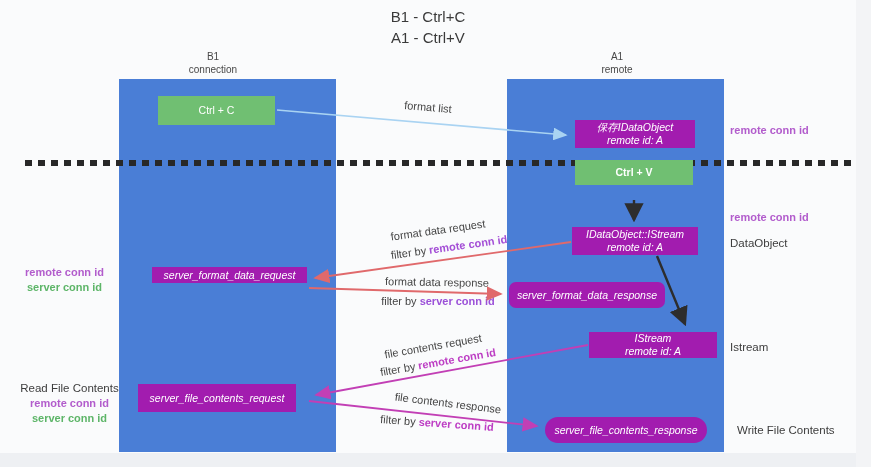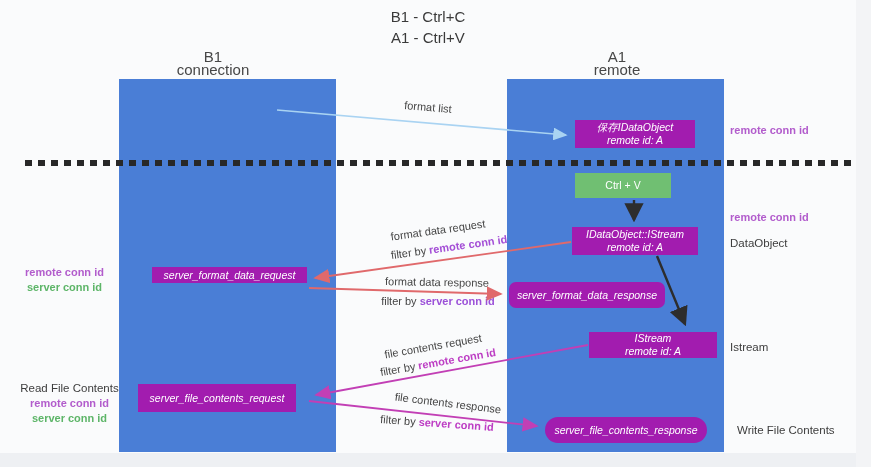--- a/index.html
+++ b/index.html
@@ -5,40 +5,40 @@
   * { margin:0; padding:0; box-sizing:border-box; }
   html,body { width:871px; height:467px; }
   body { font-family:"Liberation Sans","DejaVu Sans",sans-serif; background:#fafbfc; }
   .canvas { position:relative; width:871px; height:467px; overflow:hidden; background:#fafbfc;padding-left:26px; }
   .bottom-strip { position:absolute; left:0; top:453px; width:871px; height:14px; background:#eef0f3; }
   .right-strip { position:absolute; left:856px; top:0; width:15px; height:467px; background:#f3f4f6; }
 
   .title { position:absolute; left:328px; top:6px; width:200px; text-align:center;
            font-size:15px; color:#3a3a3a; line-height:21px; }
 
-  .col-header { position:absolute; width:120px; text-align:center; font-size:15px;
+  .col-header { position:absolute; width:120px; text-align:center; font-size:10px;
                 color:#474747; line-height:13px; top:50px; }
   .col-header.left { left:153px; }
   .col-header.right { left:557px; }
 
   .column { position:absolute; top:79px; width:217px; height:373px; background:#4a7ed6; }
   .column.left { left:119px; }
   .column.right { left:507px; }
 
   .dashed-line { position:absolute; left:25px; top:160px; width:827px; height:6px;
                  background:repeating-linear-gradient(90deg,#282828 0 7px,transparent 7px 13px); }
 
   .node { position:absolute; color:#fff; text-align:center; font-size:10.5px;
           display:flex; flex-direction:column; justify-content:center; line-height:13px; }
   .node.green { background:#70bf72; }
   .node.orange { background:#a21caf;font-style:italic; }
 
   .n-ctrl-c { left:158px; top:96px; width:117px; height:29px; }
   .n-save   { left:575px; top:120px; width:120px; height:28px; }
-  .n-ctrl-v { left:575px; top:173px; width:96px; height:25px; }
+  .n-ctrl-v { left:575px; top:160px; width:118px; height:25px;font-weight:bold; }
   .n-getdata{ left:572px; top:227px; width:126px; height:28px; }
   .n-freq   { left:152px; top:267px; width:155px; height:16px; }
   .n-fresp  { left:509px; top:282px; width:156px; height:26px;border-radius:7px; }
   .n-istream{ left:589px; top:332px; width:128px; height:26px; }
   .n-creq   { left:138px; top:384px; width:158px; height:28px; }
   .n-cresp  { left:545px; top:417px; width:162px; height:26px;border-radius:13px; }
 
   .edge-label { position:absolute; font-size:11px; color:#454545; white-space:nowrap;
                 transform-origin:center; }
   .edge-label .key { font-weight:bold; margin-left:3px; }
@@ -77,20 +77,23 @@
   <div class="col-header right">
     <div>A1</div>
     <div>remote</div>
   </div>
 
   <div class="column left"></div>
   <div class="column right"></div>
 
   <div class="dashed-line"></div>
 
+  <div class="node green n-ctrl-c">
+    <span>Ctrl + C</span>
+  </div>
   <div class="node orange n-save">
     <span>保存IDataObject</span>
     <span>remote id: A</span>
   </div>
   <div class="node green n-ctrl-v">
     <span>Ctrl + V</span>
   </div>
   <div class="node orange n-getdata">
     <span>IDataObject::IStream</span>
     <span>remote id: A</span>

